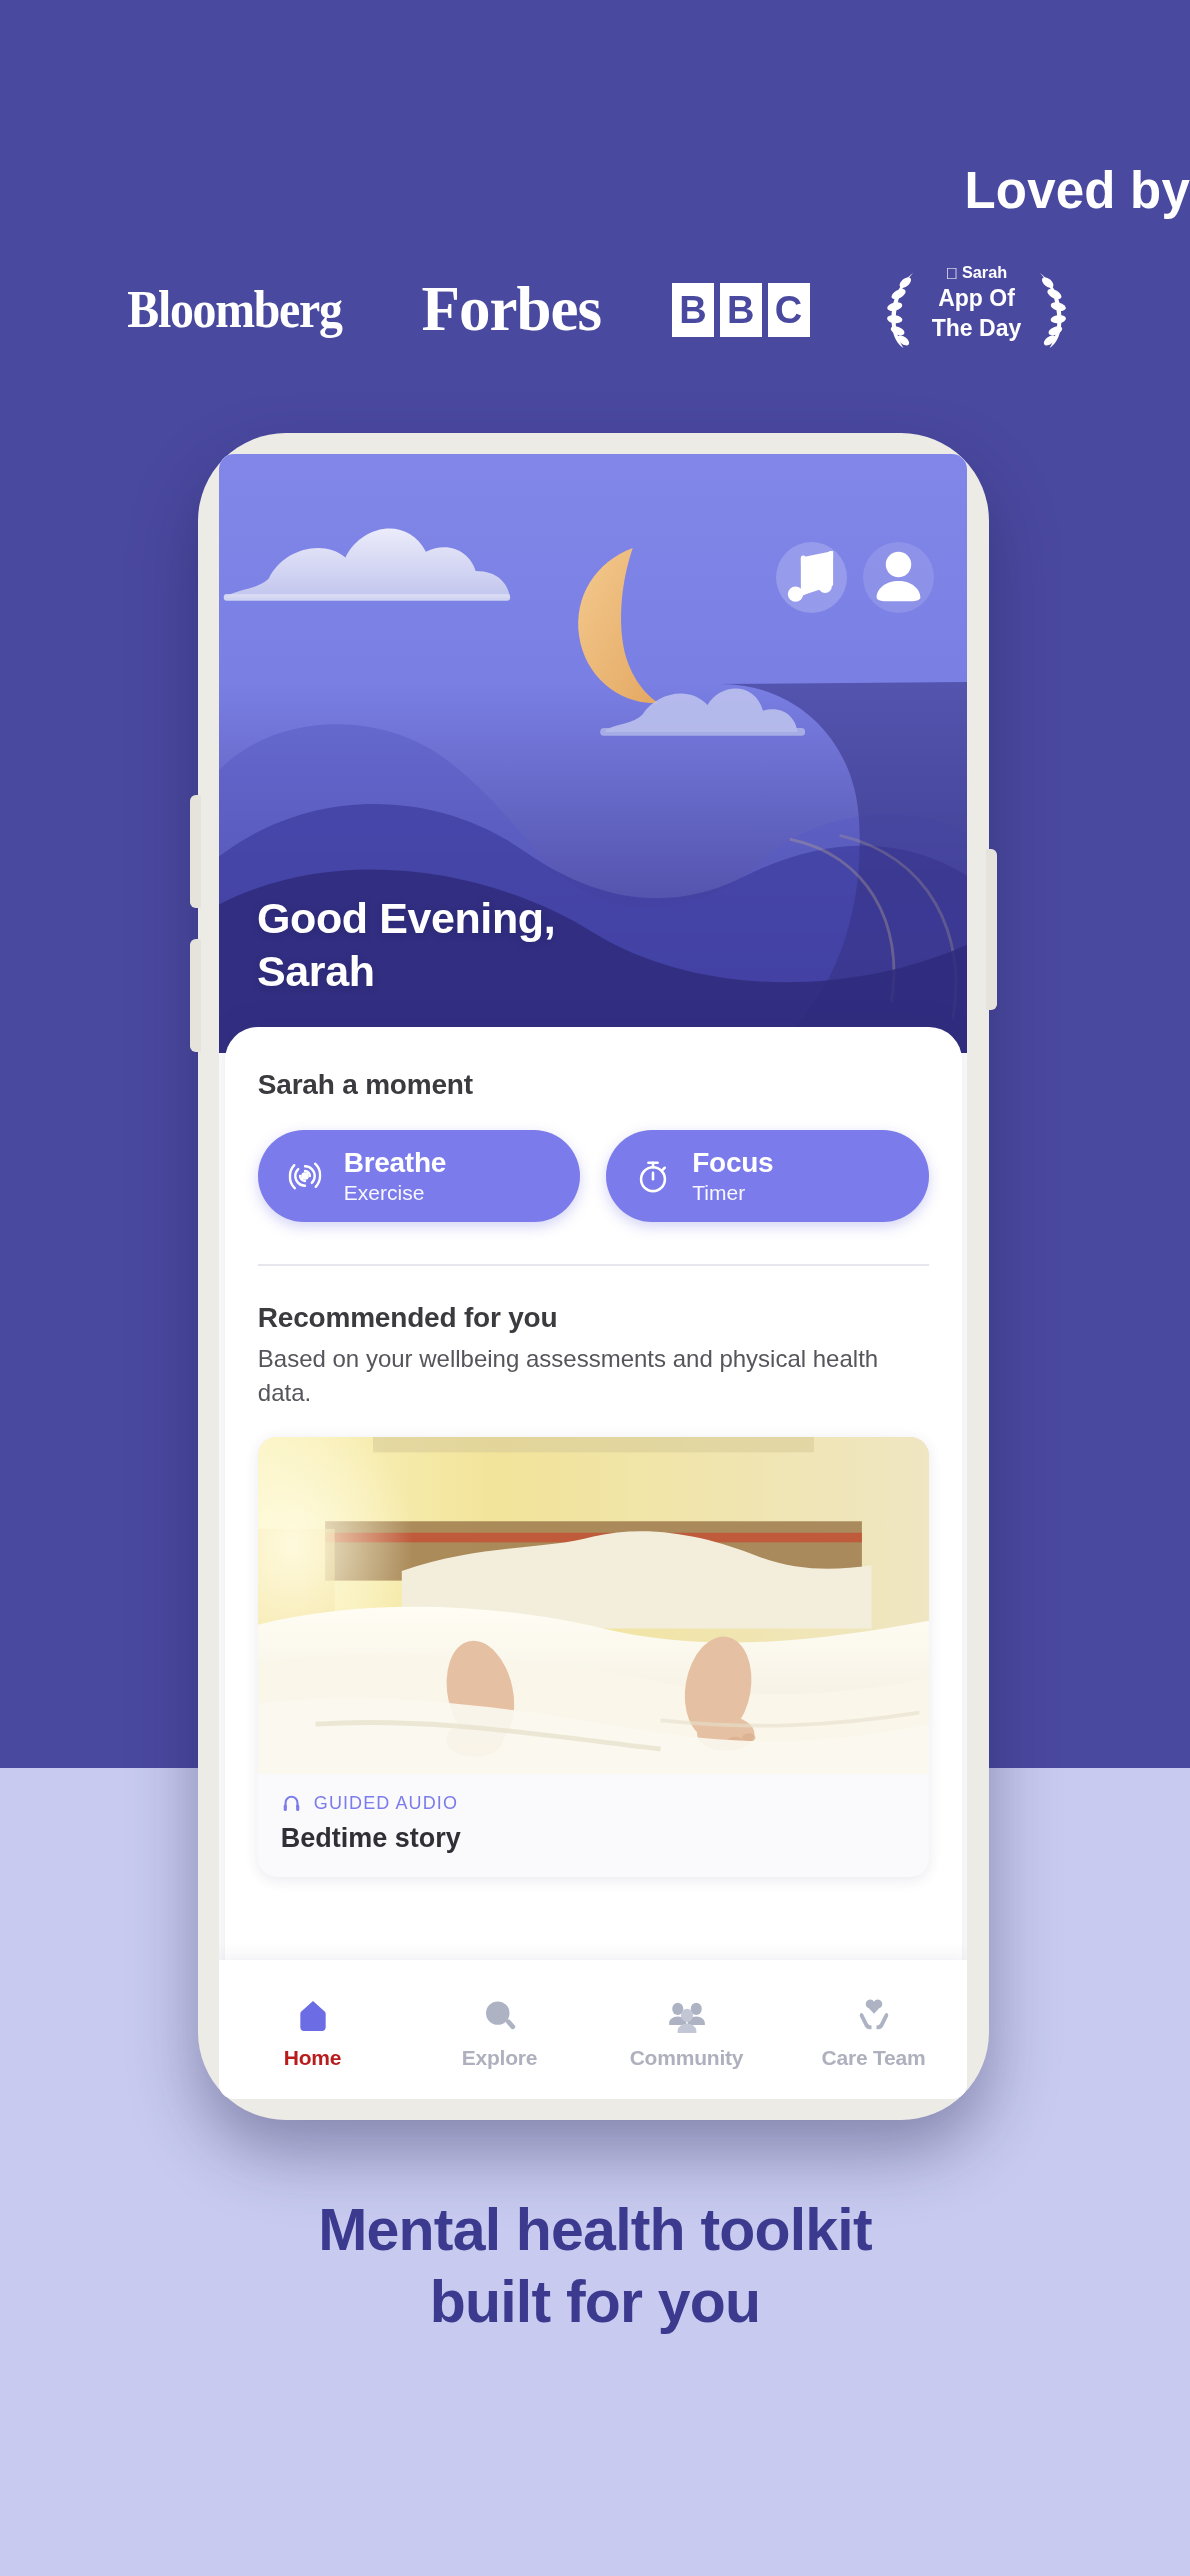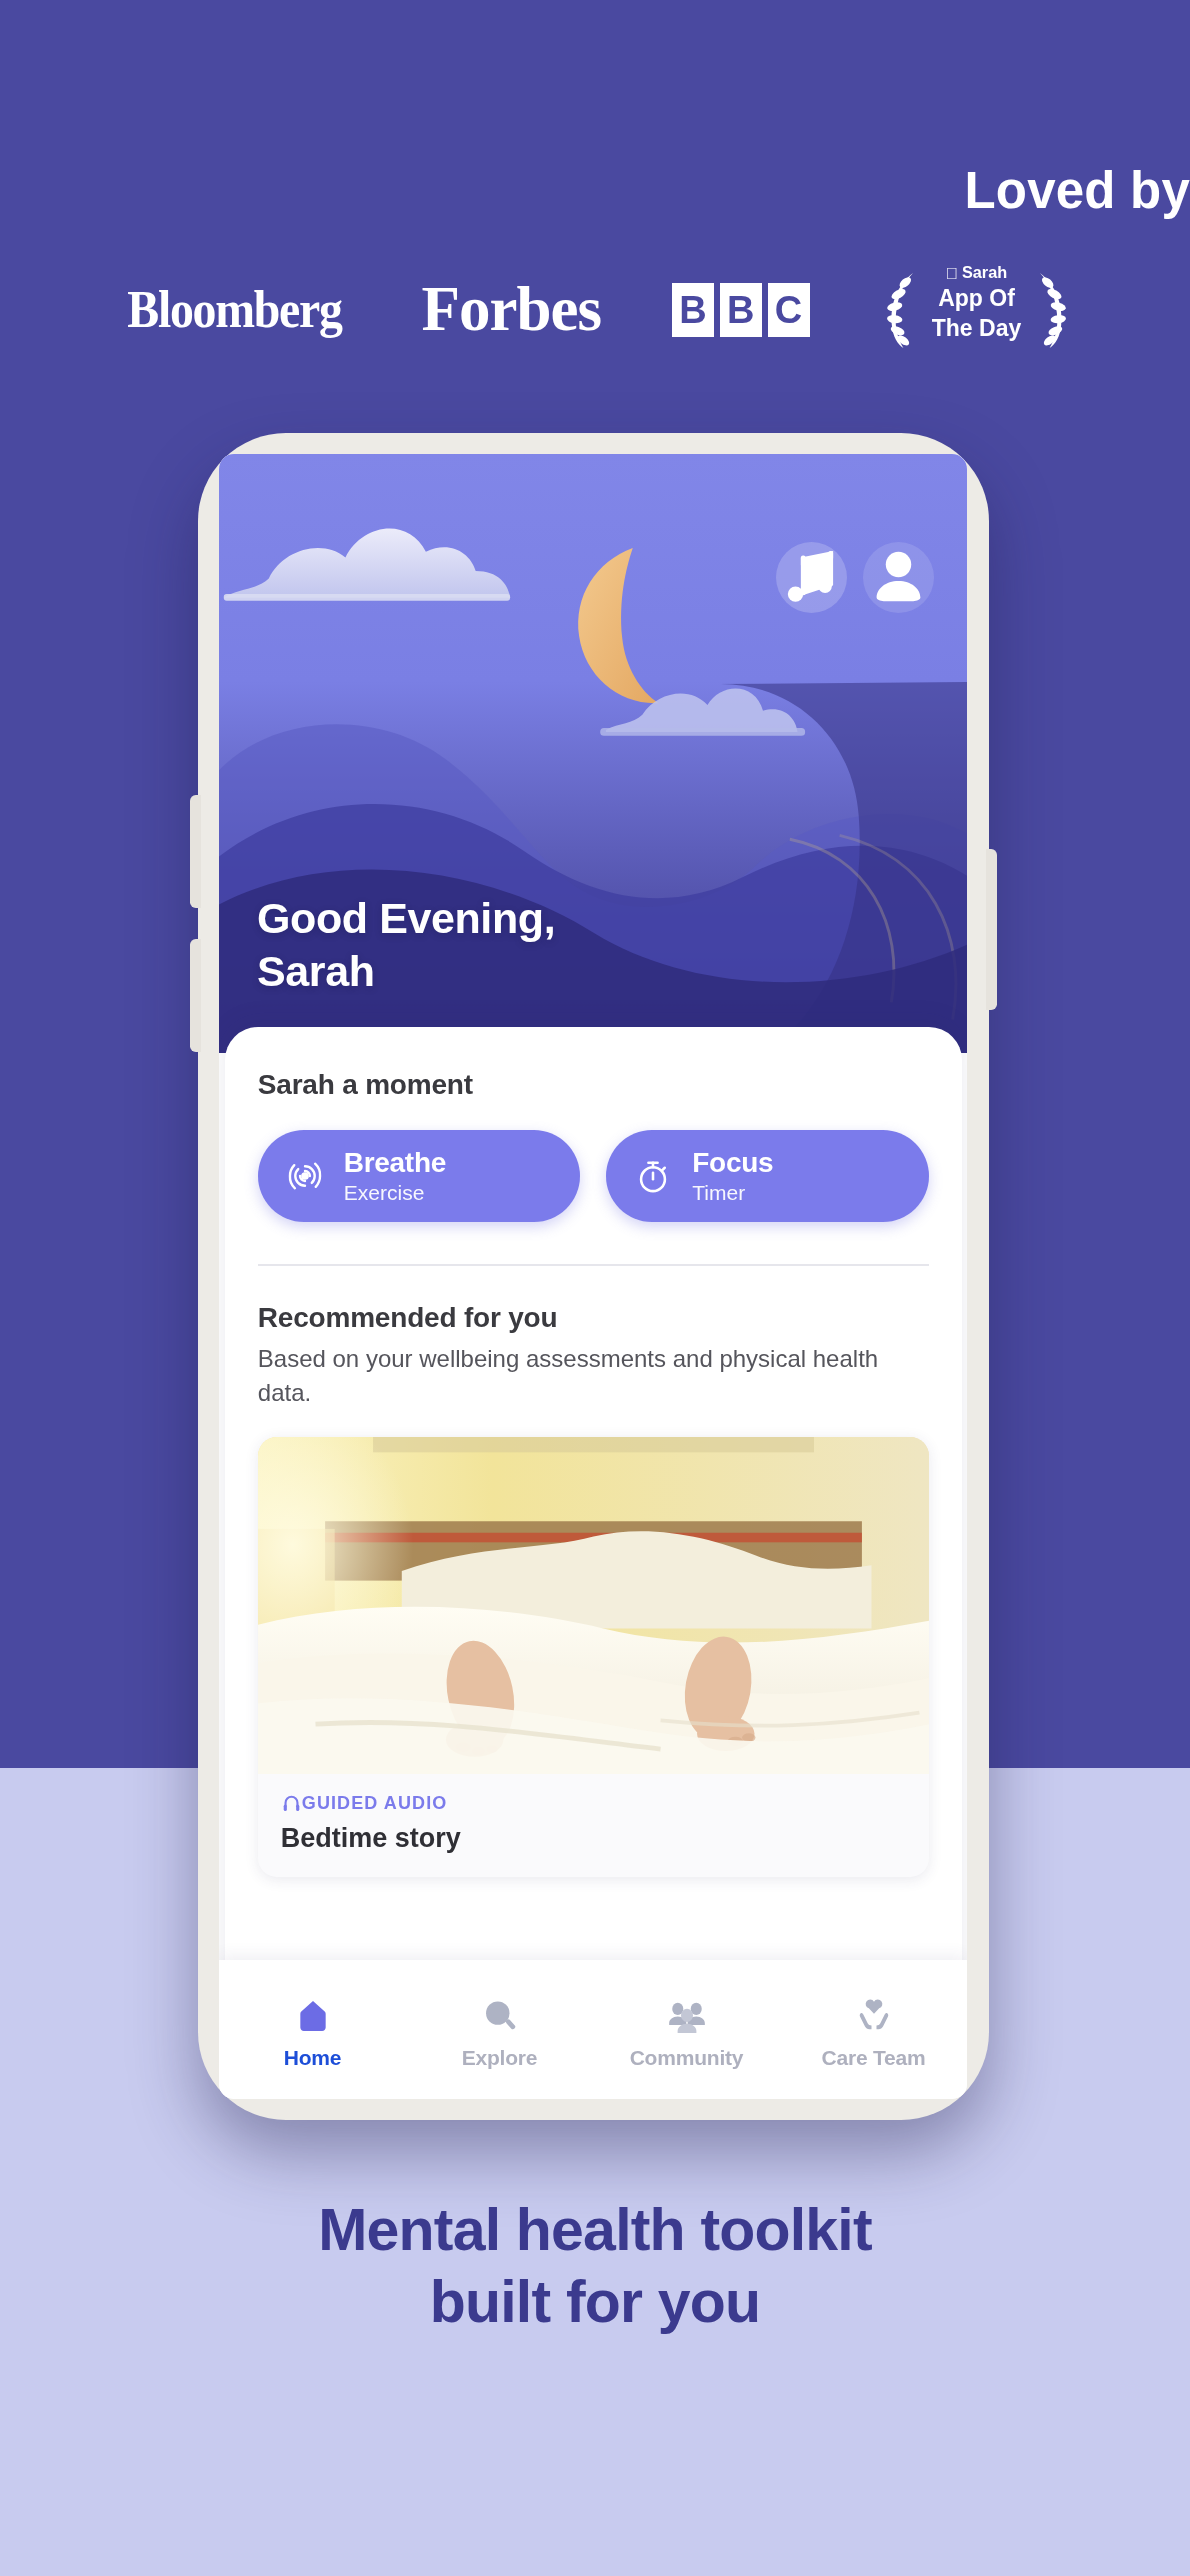--- a/index.html
+++ b/index.html
@@ -176,43 +176,43 @@
     overflow: hidden;
   }
   #rec-photo {
     height: 337px; width: 100%;
     position: relative; overflow: hidden;
     background: linear-gradient(160deg,#F7E9A8 0%,#F3DE8C 22%,#EFE2BC 50%,#F2EADB 100%);
   }
   #rec-photo svg { position: absolute; left: 0; top: 0; width: 100%; height: 100%; }
   #rec-meta { padding: 19px 23px 23px; }
   #rec-tag {
-    display: flex; align-items: center; gap: 0;
-    color: #7B7BEB; font-size: 18px; font-weight: 700; letter-spacing: 1.1px;
+    display: flex; align-items: center; gap: 12px;
+    color: #7B7BEB; font-size: 18px; font-weight: 400; letter-spacing: 1.1px;
   }
   #rec-name { margin-top: 9.6px; font-size: 27px; font-weight: 700; color: #2F2F35; }
 
   
   #bottom-nav {
     position: absolute; left: 0; bottom: 0; width: 100%;
     height: 139px;
     background: #fff;
     box-shadow: 0 -2.9px 17px rgba(50,48,95,.09);
     display: flex;
   }
   .nav-item {
     flex: 1;
     display: flex; flex-direction: column;
     align-items: center; justify-content: center;
     gap: 9.6px;
     padding-top: 5.8px;
   }
   .nav-icon { width: 42px; height: 42px; display: flex; align-items: center; justify-content: center; }
   .nav-label { font-size: 21px; font-weight: 700; color: #AEB0BE; letter-spacing: -0.2px; }
-  .nav-item.active .nav-label { color: #1d4ed8; }
+  .nav-item.active .nav-label { color: #b91c1c; }
 
   
   #tagline {
     position: absolute;
     left: 0; top: 2195px; width: 100%;
     text-align: center;
     color: #3B3A8E;
     font-size: 59px;
     font-weight: 700;
     line-height: 1.22;

